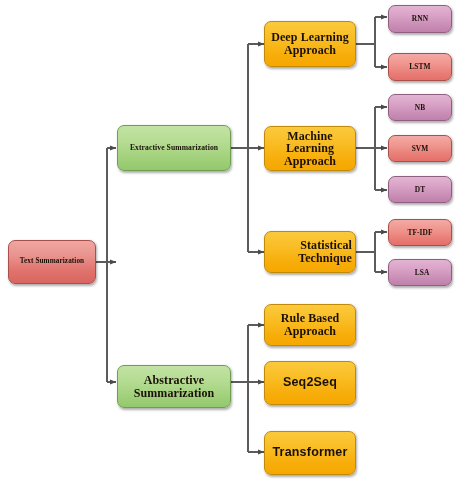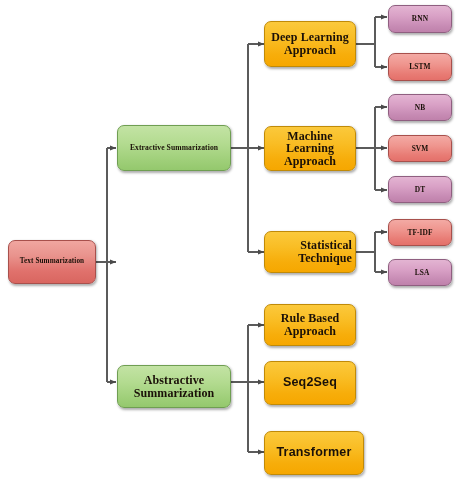--- a/index.html
+++ b/index.html
@@ -132,21 +132,21 @@
   </div>
 
   <div class="node n-orange fs-mid" style="left:264px;top:304px;width:92px;height:42px;">
     <span>Rule Based Approach</span>
   </div>
 
   <div class="node n-orange sans-big" style="left:264px;top:361px;width:92px;height:44px;">
     <span>Seq2Seq</span>
   </div>
 
-  <div class="node n-orange sans-big" style="left:264px;top:431px;width:100px;height:44px;">
+  <div class="node n-orange sans-big" style="left:264px;top:431px;width:92px;height:44px;">
     <span>Transformer</span>
   </div>
 
   <div class="node n-purple fs-leaf" style="left:388px;top:5px;width:64px;height:28px;">
     <span>RNN</span>
   </div>
 
   <div class="node n-pink fs-leaf" style="left:388px;top:53px;width:64px;height:28px;">
     <span>LSTM</span>
   </div>

